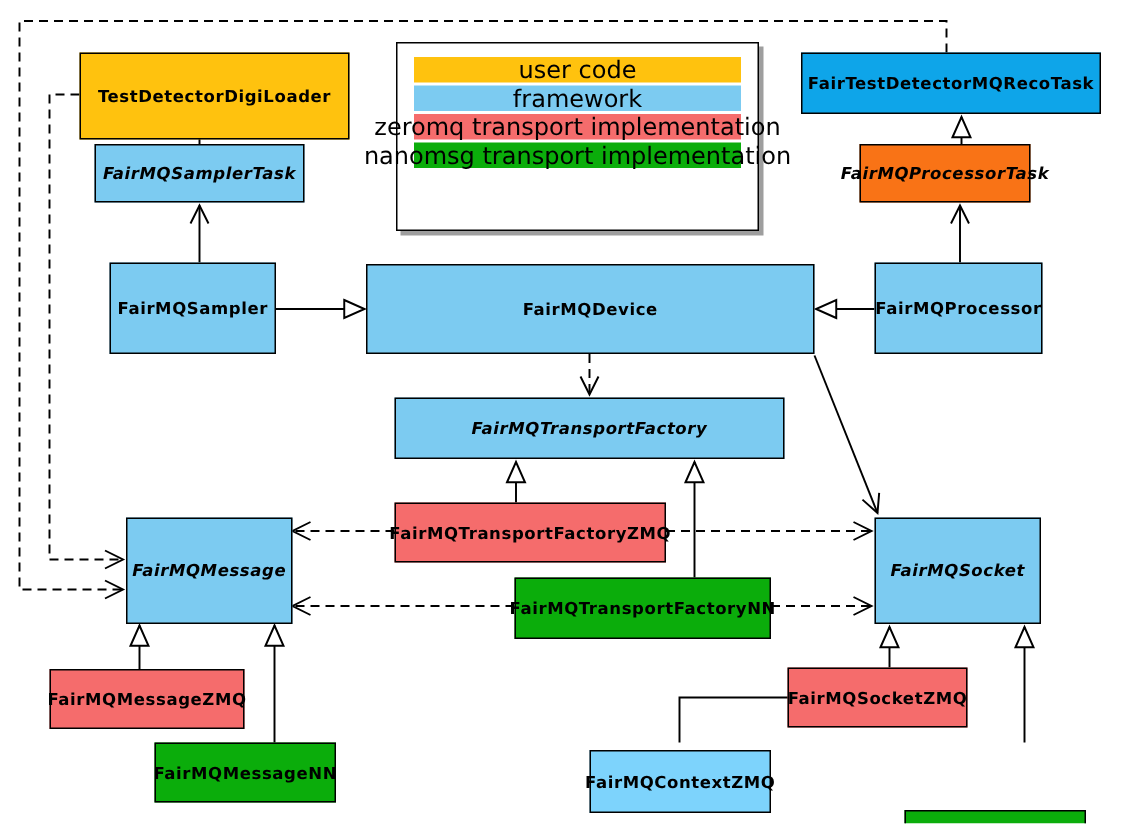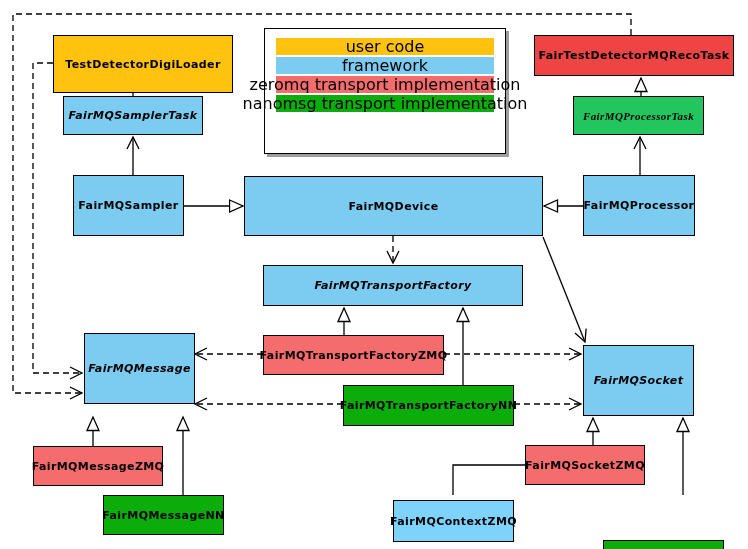--- a/index.html
+++ b/index.html
@@ -70,39 +70,39 @@
         <line x1="514" y1="404" x2="581" y2="404" marker-end="url(#open)"></line>
       </g>
 
       <polyline points="453,495 453,465 527,465"></polyline>
     </g>
     <polygon points="527,465 540.5,458 554,465 540.5,472" fill="#000"></polygon>
   </svg>
 
   <div class="node" style="left: 53px; top: 35px; width: 180px; height: 58px; background-color: rgb(255, 194, 14);">TestDetectorDigiLoader</div>
 
-  <div class="node" style="left: 534px; top: 35px; width: 200px; height: 41px; background-color: #ef4444; text-align: center;">FairTestDetectorMQRecoTask</div>
+  <div class="node" style="left: 534px; top: 35px; width: 200px; height: 41px; background-color: #0ea5e9; text-align: center;">FairTestDetectorMQRecoTask</div>
 
   <div class="node abstract" style="left: 63px; top: 96px; width: 140px; height: 39px; background-color: rgb(124, 203, 241);">FairMQSamplerTask</div>
 
-  <div class="node abstract" style="left: 573px; top: 96px; width: 131px; height: 39px; background-color: #22c55e; font-family: Liberation Serif, serif;">FairMQProcessorTask</div>
+  <div class="node abstract" style="left: 573px; top: 96px; width: 114px; height: 39px; background-color: #f97316;">FairMQProcessorTask</div>
 
   <div class="node" style="left: 73px; top: 175px; width: 111px; height: 61px; background-color: rgb(124, 203, 241); text-align: right;">FairMQSampler</div>
 
   <div class="node" style="left: 244px; top: 176px; width: 299px; height: 60px; background-color: rgb(124, 203, 241);">FairMQDevice</div>
 
   <div class="node" style="left: 583px; top: 175px; width: 112px; height: 61px; background-color: rgb(124, 203, 241);">FairMQProcessor</div>
 
   <div class="node abstract" style="left: 263px; top: 265px; width: 260px; height: 41px; background-color: rgb(124, 203, 241);">FairMQTransportFactory</div>
 
   <div class="node" style="left: 263px; top: 335px; width: 181px; height: 40px; background-color: rgb(245, 108, 108);">FairMQTransportFactoryZMQ</div>
 
   <div class="node" style="left: 343px; top: 385px; width: 171px; height: 41px; background-color: rgb(11, 173, 11);">FairMQTransportFactoryNN</div>
 
-  <div class="node abstract" style="left: 84px; top: 333px; width: 111px; height: 71px; background-color: rgb(124, 203, 241); text-align: center;">FairMQMessage</div>
+  <div class="node abstract" style="left: 84px; top: 345px; width: 111px; height: 71px; background-color: rgb(124, 203, 241); text-align: center;">FairMQMessage</div>
 
   <div class="node abstract" style="left: 583px; top: 345px; width: 111px; height: 71px; background-color: rgb(124, 203, 241);">FairMQSocket</div>
 
   <div class="node" style="left: 33px; top: 446px; width: 130px; height: 40px; background-color: rgb(245, 108, 108);">FairMQMessageZMQ</div>
 
   <div class="node" style="left: 103px; top: 495px; width: 121px; height: 40px; background-color: rgb(11, 173, 11);">FairMQMessageNN</div>
 
   <div class="node" style="left: 525px; top: 445px; width: 120px; height: 40px; background-color: rgb(245, 108, 108);">FairMQSocketZMQ</div>
 
   <div class="node" style="left: 393px; top: 500px; width: 121px; height: 42px; background-color: #7dd3fc;">FairMQContextZMQ</div>

